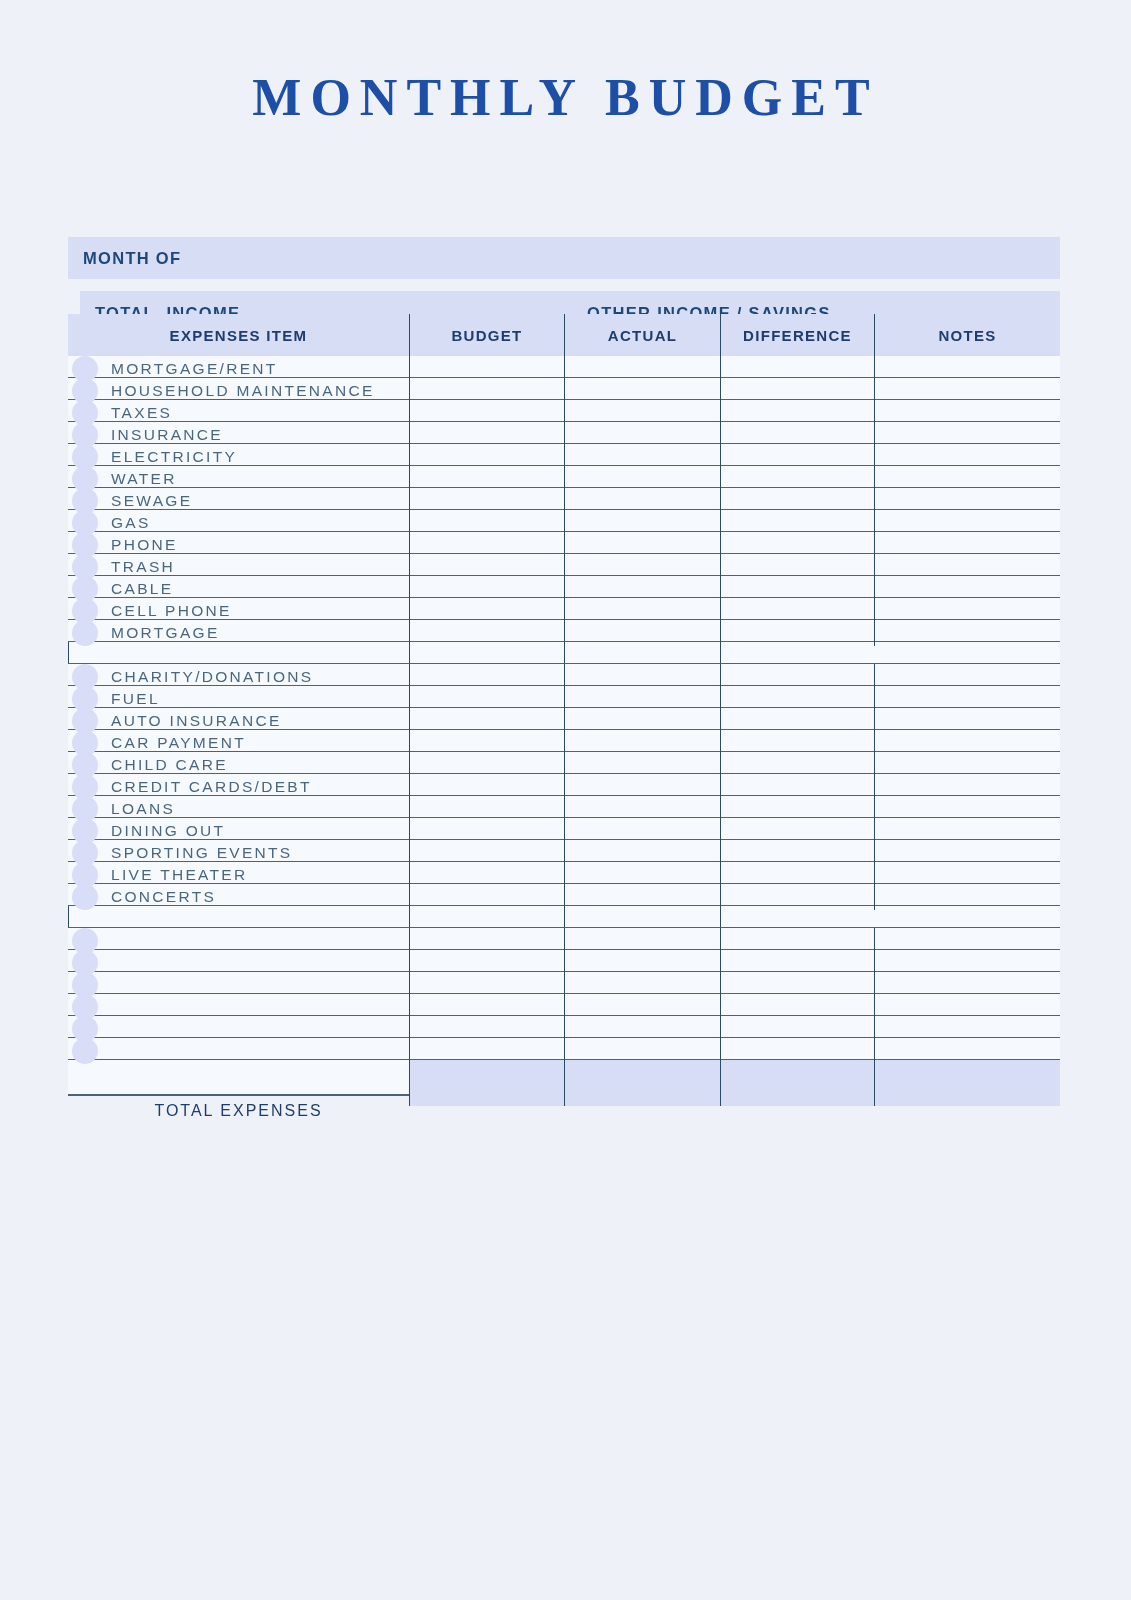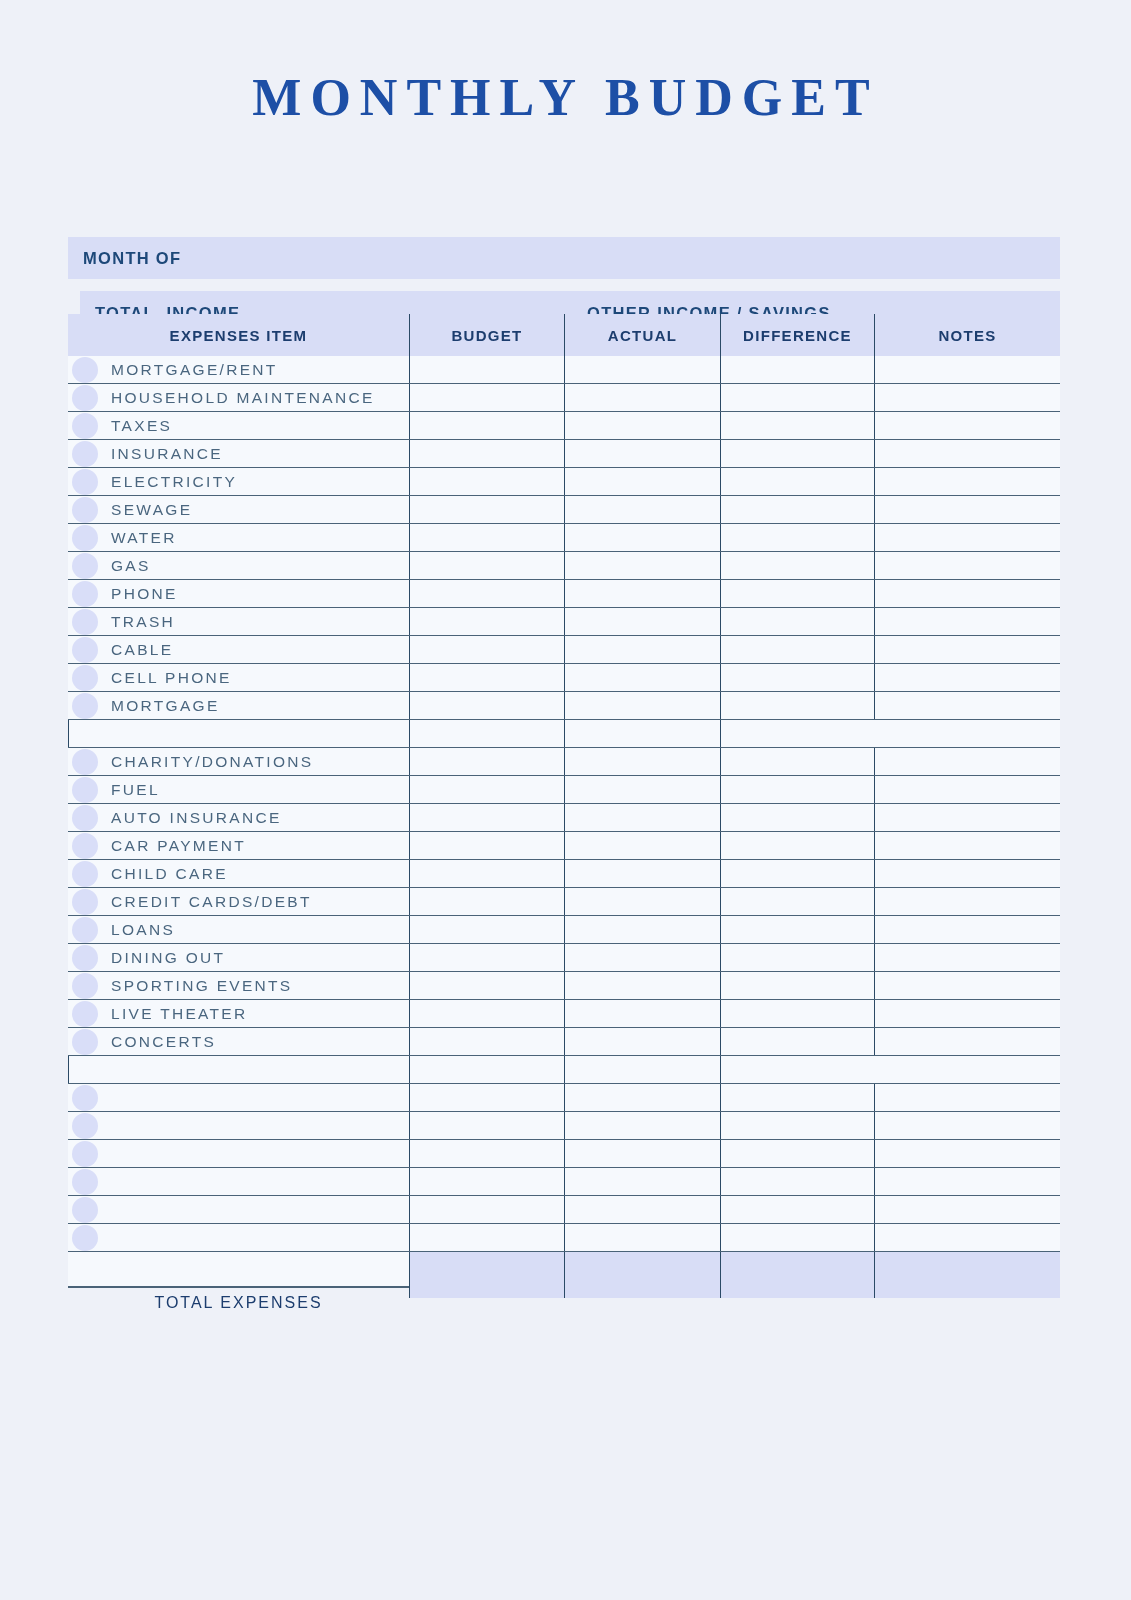--- a/index.html
+++ b/index.html
@@ -63,21 +63,21 @@
   .thead{
     background:var(--clr-accent);
     height:42px;
   }
   .thead .cell{
     display:flex;align-items:center;justify-content:center;
     font-weight:bold;font-size:15px;letter-spacing:1.3px;
     color:var(--clr-header-text);
   }
   .row{
-    height:28px;
+    height:22px;
     border-bottom:1.7px solid var(--clr-hline);
   }
   .cell{height:100%;}
   .cell.v{border-left:1.8px solid var(--clr-vline);}
   .item-cell{
     display:flex;align-items:center;
   }
   .bullet{
     width:26px;height:26px;border-radius:50%;
     background:var(--clr-bullet);
@@ -178,31 +178,31 @@
             <span class="item-label">ELECTRICITY</span>
           </div>
           <div class="cell v"></div>
           <div class="cell v"></div>
           <div class="cell v"></div>
           <div class="cell v"></div>
         </div>
         <div class="grid-row row">
           <div class="cell item-cell">
             <span class="bullet"></span>
+            <span class="item-label">WATER</span>
+          </div>
+          <div class="cell v"></div>
+          <div class="cell v"></div>
+          <div class="cell v"></div>
+          <div class="cell v"></div>
+        </div>
+        <div class="grid-row row">
+          <div class="cell item-cell">
+            <span class="bullet"></span>
             <span class="item-label">SEWAGE</span>
-          </div>
-          <div class="cell v"></div>
-          <div class="cell v"></div>
-          <div class="cell v"></div>
-          <div class="cell v"></div>
-        </div>
-        <div class="grid-row row">
-          <div class="cell item-cell">
-            <span class="bullet"></span>
-            <span class="item-label">WATER</span>
           </div>
           <div class="cell v"></div>
           <div class="cell v"></div>
           <div class="cell v"></div>
           <div class="cell v"></div>
         </div>
         <div class="grid-row row">
           <div class="cell item-cell">
             <span class="bullet"></span>
             <span class="item-label">GAS</span>

